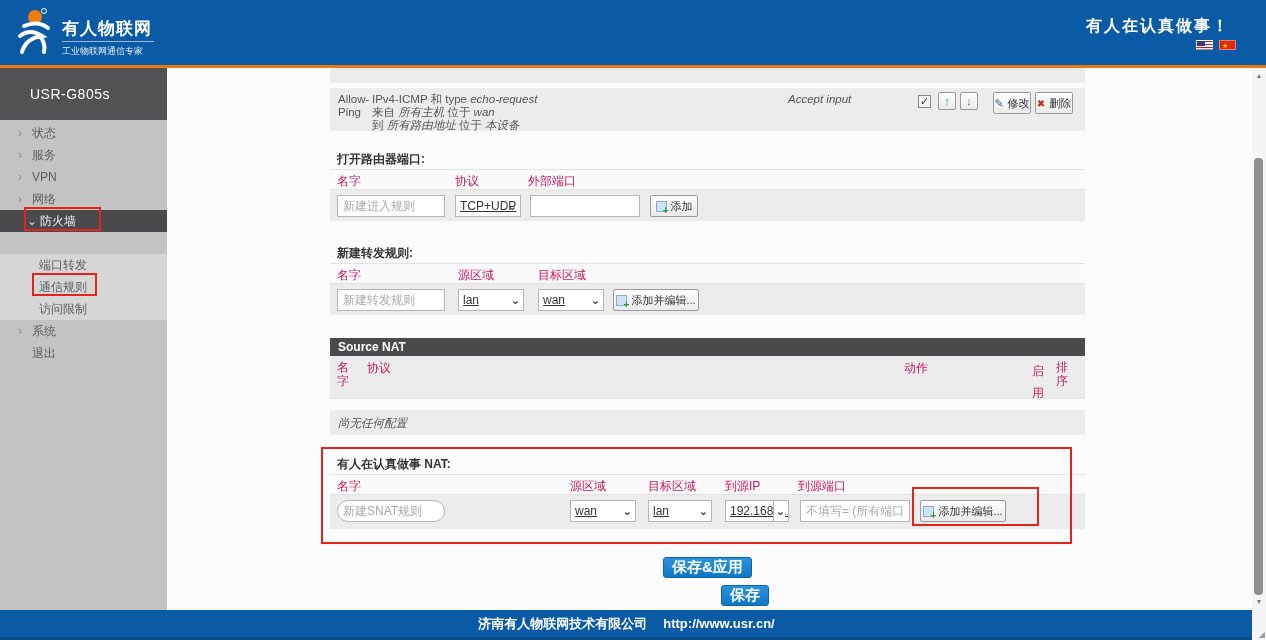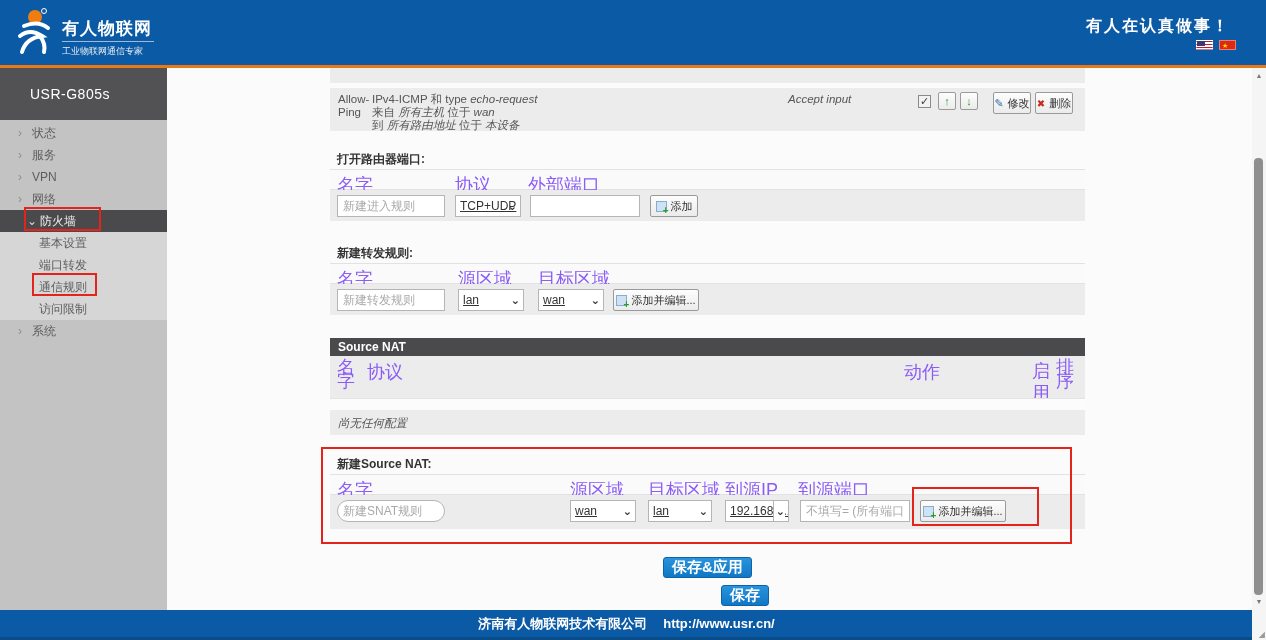--- a/index.html
+++ b/index.html
@@ -26,21 +26,21 @@
   .mi .chev { position:absolute; left:18px; color:#8f8f8f; font-size:12px; }
   .mi .milabel { position:absolute; left:32px; }
   .mi.dark { background:#4a4a4c; color:#f0f0f0; }
   .mi.dark .chev { left:27px; color:#d8d8d8; }
   .mi.dark .milabel { left:40px; }
   .mi.sub { background:#d6d6d6; }
   .mi.sub .milabel { left:39px; }
 
   
   .row-gray { background:#ececec; }
-  .th { font-size:18px; color:#8b5cf6; }
+  .th { font-size:12px; color:#be185d; }
   .section-title { font-size:12px; font-weight:bold; color:#333; }
   .hdr-row { background:#fafafa; border-top:1px solid #e2e2e2; border-bottom:1px solid #e2e2e2; }
   .desc { font-size:11.5px; color:#555; }
   .desc i, .it { font-style:italic; }
   input.txt { position:absolute; height:22px; border:1px solid #b5b5b5; background:#fff; font-size:12px; color:#444; padding:0 5px; font-family:inherit; }
   input.txt::placeholder { color:#a9a9a9; }
   .sel { position:absolute; height:22px; border:1px solid #b5b5b5; background:#fff; font-size:12px; color:#333; line-height:20px; padding:0 4px;text-decoration:underline; }
   .sel .selarrow { position:absolute; right:3px; top:0px; font-size:11px; color:#333; font-weight:bold; }
   .btn { position:absolute; height:22px; border:1px solid #9a9a9a; border-radius:2px; background:linear-gradient(#fdfdfd,#ebebeb); font-size:11px; color:#333; display:flex; align-items:center; justify-content:center; gap:4px; cursor:pointer; }
   .btn .ic-doc { width:11px; height:11px; background:#cfe2f4; border:1px solid #86add4; display:inline-block; position:relative; }
@@ -99,35 +99,35 @@
       <span class="milabel">VPN</span>
     </div>
   <div class="mi" style="top:120px">
       <span class="chev">›</span>
       <span class="milabel">网络</span>
     </div>
   <div class="mi dark" style="top:142px">
       <span class="chev">⌄</span>
       <span class="milabel">防火墙</span>
     </div>
-  <div class="mi sub" style="top:164px">
-      <span class="milabel">基本设置</span>
-    </div>
   <div class="mi sub" style="top:186px">
       <span class="milabel">端口转发</span>
     </div>
   <div class="mi sub" style="top:208px">
       <span class="milabel">通信规则</span>
     </div>
   <div class="mi sub" style="top:230px">
       <span class="milabel">访问限制</span>
     </div>
   <div class="mi" style="top:252px">
       <span class="chev">›</span>
       <span class="milabel">系统</span>
+    </div>
+  <div class="mi" style="top:274px">
+      <span class="milabel">退出</span>
     </div>
 </div>
 
 <div class="abs row-gray" style="left:330px;top:68px;width:755px;height:15px"></div>
 
 <div class="abs row-gray" style="left:330px;top:88px;width:755px;height:43px">
   <div class="abs desc" style="left:8px;top:5px;width:34px;line-height:13px">Allow-Ping</div>
   <div class="abs desc" style="left:42px;top:5px;line-height:13px;width:420px">
     <div><span>IPv4-ICMP 和 type </span><i>echo-request</i></div>
     <div><span>来自 </span><i>所有主机</i><span> 位于 </span><i>wan</i></div>
@@ -190,21 +190,21 @@
   <span class="abs th" style="left:37px;top:4px">协议</span>
   <span class="abs th" style="left:574px;top:4px">动作</span>
   <span class="abs th" style="left:702px;top:4px;width:14px;line-height:22px;display:inline-block">启用</span>
   <span class="abs th" style="left:726px;top:4px;width:14px;line-height:14px;display:inline-block">排序</span>
 </div>
 <div class="abs" style="left:330px;top:398px;width:755px;height:12px;background:#fcfcfc;border-top:1px solid #e2e2e2"></div>
 <div class="abs row-gray" style="left:330px;top:410px;width:755px;height:25px">
   <span class="abs desc it" style="left:8px;top:6px">尚无任何配置</span>
 </div>
 
-<div class="abs section-title" style="left:337px;top:456px">新建Source NAT:</div>
+<div class="abs section-title" style="left:337px;top:456px">有人在认真做事 NAT:</div>
 <div class="abs hdr-row" style="left:330px;top:474px;width:755px;height:21px">
   <span class="abs th" style="left:7px;top:3px">名字</span>
   <span class="abs th" style="left:240px;top:3px">源区域</span>
   <span class="abs th" style="left:318px;top:3px">目标区域</span>
   <span class="abs th" style="left:395px;top:3px">到源IP</span>
   <span class="abs th" style="left:468px;top:3px">到源端口</span>
 </div>
 <div class="abs row-gray" style="left:330px;top:495px;width:755px;height:34px">
   <input class="txt" style="left: 7px; top: 5px; width: 108px; border-radius: 11px;" placeholder="新建SNAT规则">
   <div class="sel" style="left:240px;top:5px;width:66px"><span>wan</span><span class="selarrow">⌄</span></div>

